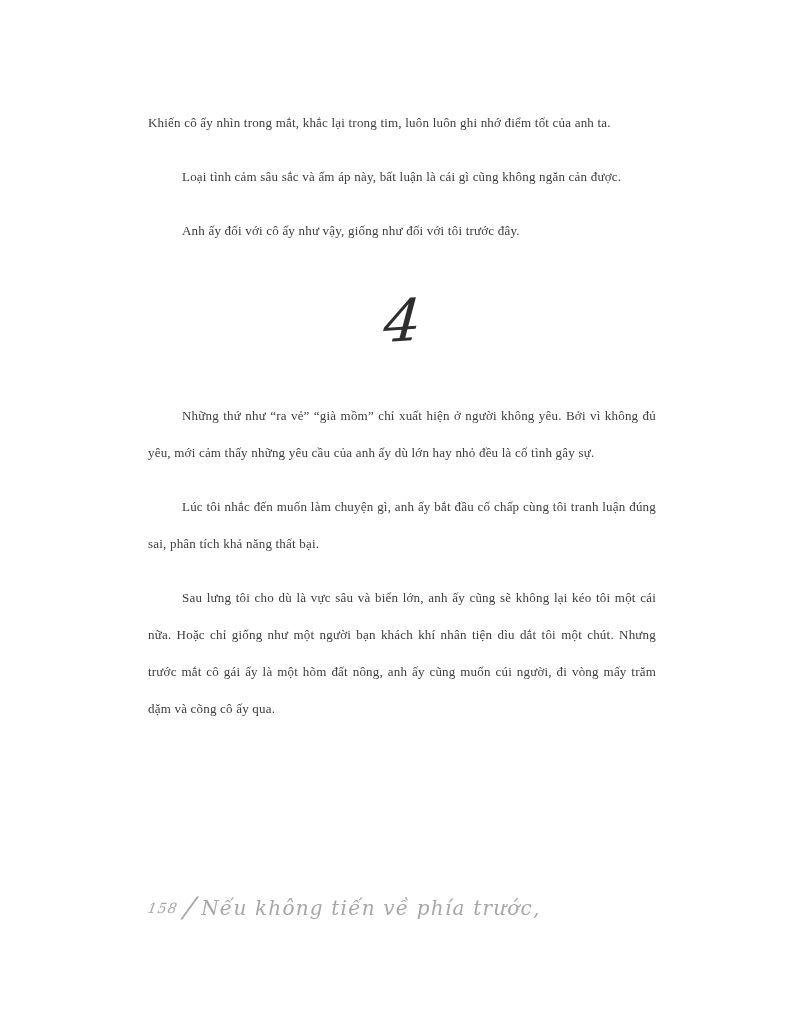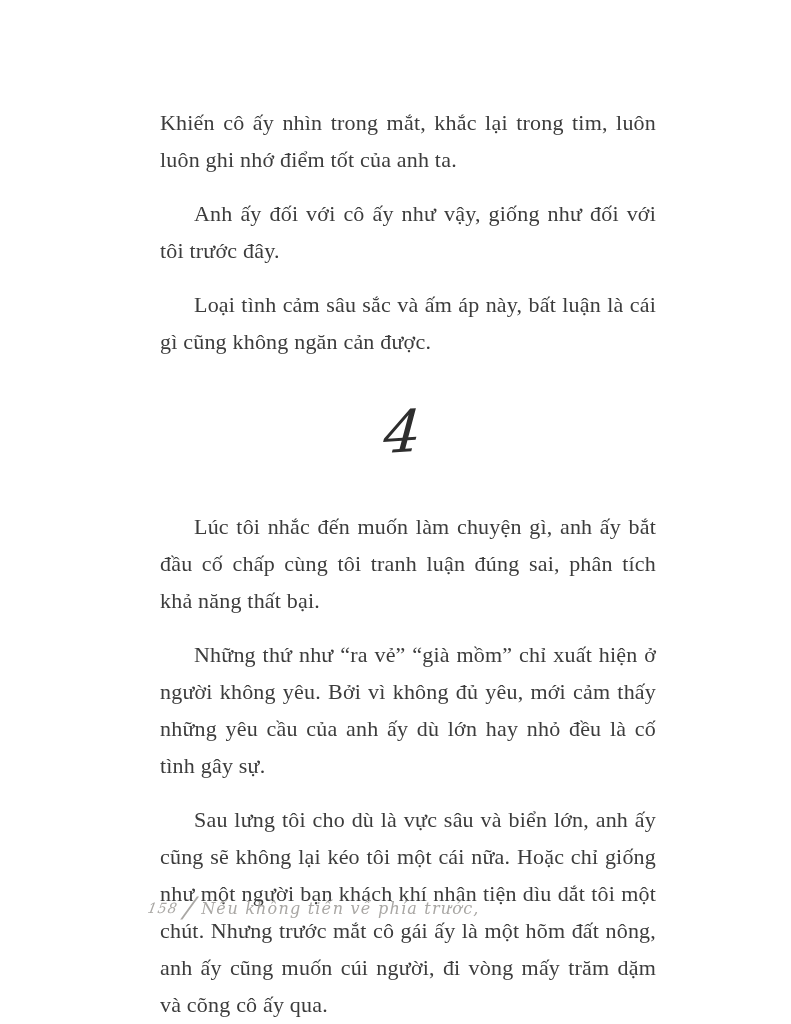--- a/index.html
+++ b/index.html
@@ -15,22 +15,22 @@
     overflow: hidden;
     font-family: "Liberation Serif", "DejaVu Serif", serif;
   }
   .content {
     position: absolute;
     left: 148px;
     top: 104px;
     width: 508px;
   }
   .para {
-    margin: 0 0 17px 12px;
-    font-size: 22px;
+    margin: 0 0 17px 0;
+    font-size: 13px;
     line-height: 37px;
     color: #3c3c3c;
     text-align: justify;
     text-indent: 34px;
     letter-spacing: 0.2px;
   }
   .para.no-indent {
     text-indent: 0;
   }
   .chapter-number-wrap {
@@ -65,40 +65,40 @@
   .footer .sep {
     font-family: "DejaVu Serif", serif;
     font-size: 28px;
     font-weight: 300;
     margin: 0 7px 0 7px;
     transform: skewX(-12deg);
     line-height: 1;
   }
   .footer .book-title {
     font-family: "DejaVu Serif", serif;
-    font-size: 16px;
+    font-size: 20px;
     letter-spacing: 1.2px;
   }
 </style>
 </head>
 <body>
 
 <div class="page">
   <div class="content">
 
     <p class="para no-indent">Khiến cô ấy nhìn trong mắt, khắc lại trong tim, luôn luôn ghi nhớ điểm tốt của anh ta.</p>
+    <p class="para">Loại tình cảm sâu sắc và ấm áp này, bất luận là cái gì cũng không ngăn cản được.</p>
     <p class="para">Anh ấy đối với cô ấy như vậy, giống như đối với tôi trước đây.</p>
-    <p class="para">Loại tình cảm sâu sắc và ấm áp này, bất luận là cái gì cũng không ngăn cản được.</p>
 
     <div class="chapter-number-wrap">
       <span class="chapter-number-glyph">4</span>
     </div>
 
+    <p class="para">Những thứ như “ra vẻ” “già mồm” chỉ xuất hiện ở người không yêu. Bởi vì không đủ yêu, mới cảm thấy những yêu cầu của anh ấy dù lớn hay nhỏ đều là cố tình gây sự.</p>
     <p class="para">Lúc tôi nhắc đến muốn làm chuyện gì, anh ấy bắt đầu cố chấp cùng tôi tranh luận đúng sai, phân tích khả năng thất bại.</p>
-    <p class="para">Những thứ như “ra vẻ” “già mồm” chỉ xuất hiện ở người không yêu. Bởi vì không đủ yêu, mới cảm thấy những yêu cầu của anh ấy dù lớn hay nhỏ đều là cố tình gây sự.</p>
     <p class="para">Sau lưng tôi cho dù là vực sâu và biển lớn, anh ấy cũng sẽ không lại kéo tôi một cái nữa. Hoặc chỉ giống như một người bạn khách khí nhân tiện dìu dắt tôi một chút. Nhưng trước mắt cô gái ấy là một hõm đất nông, anh ấy cũng muốn cúi người, đi vòng mấy trăm dặm và cõng cô ấy qua.</p>
 
   </div>
 
   <div class="footer">
     <span class="pg-num">158</span>
     <span class="sep">/</span>
     <span class="book-title">Nếu không tiến về phía trước,</span>
   </div>
 </div>

